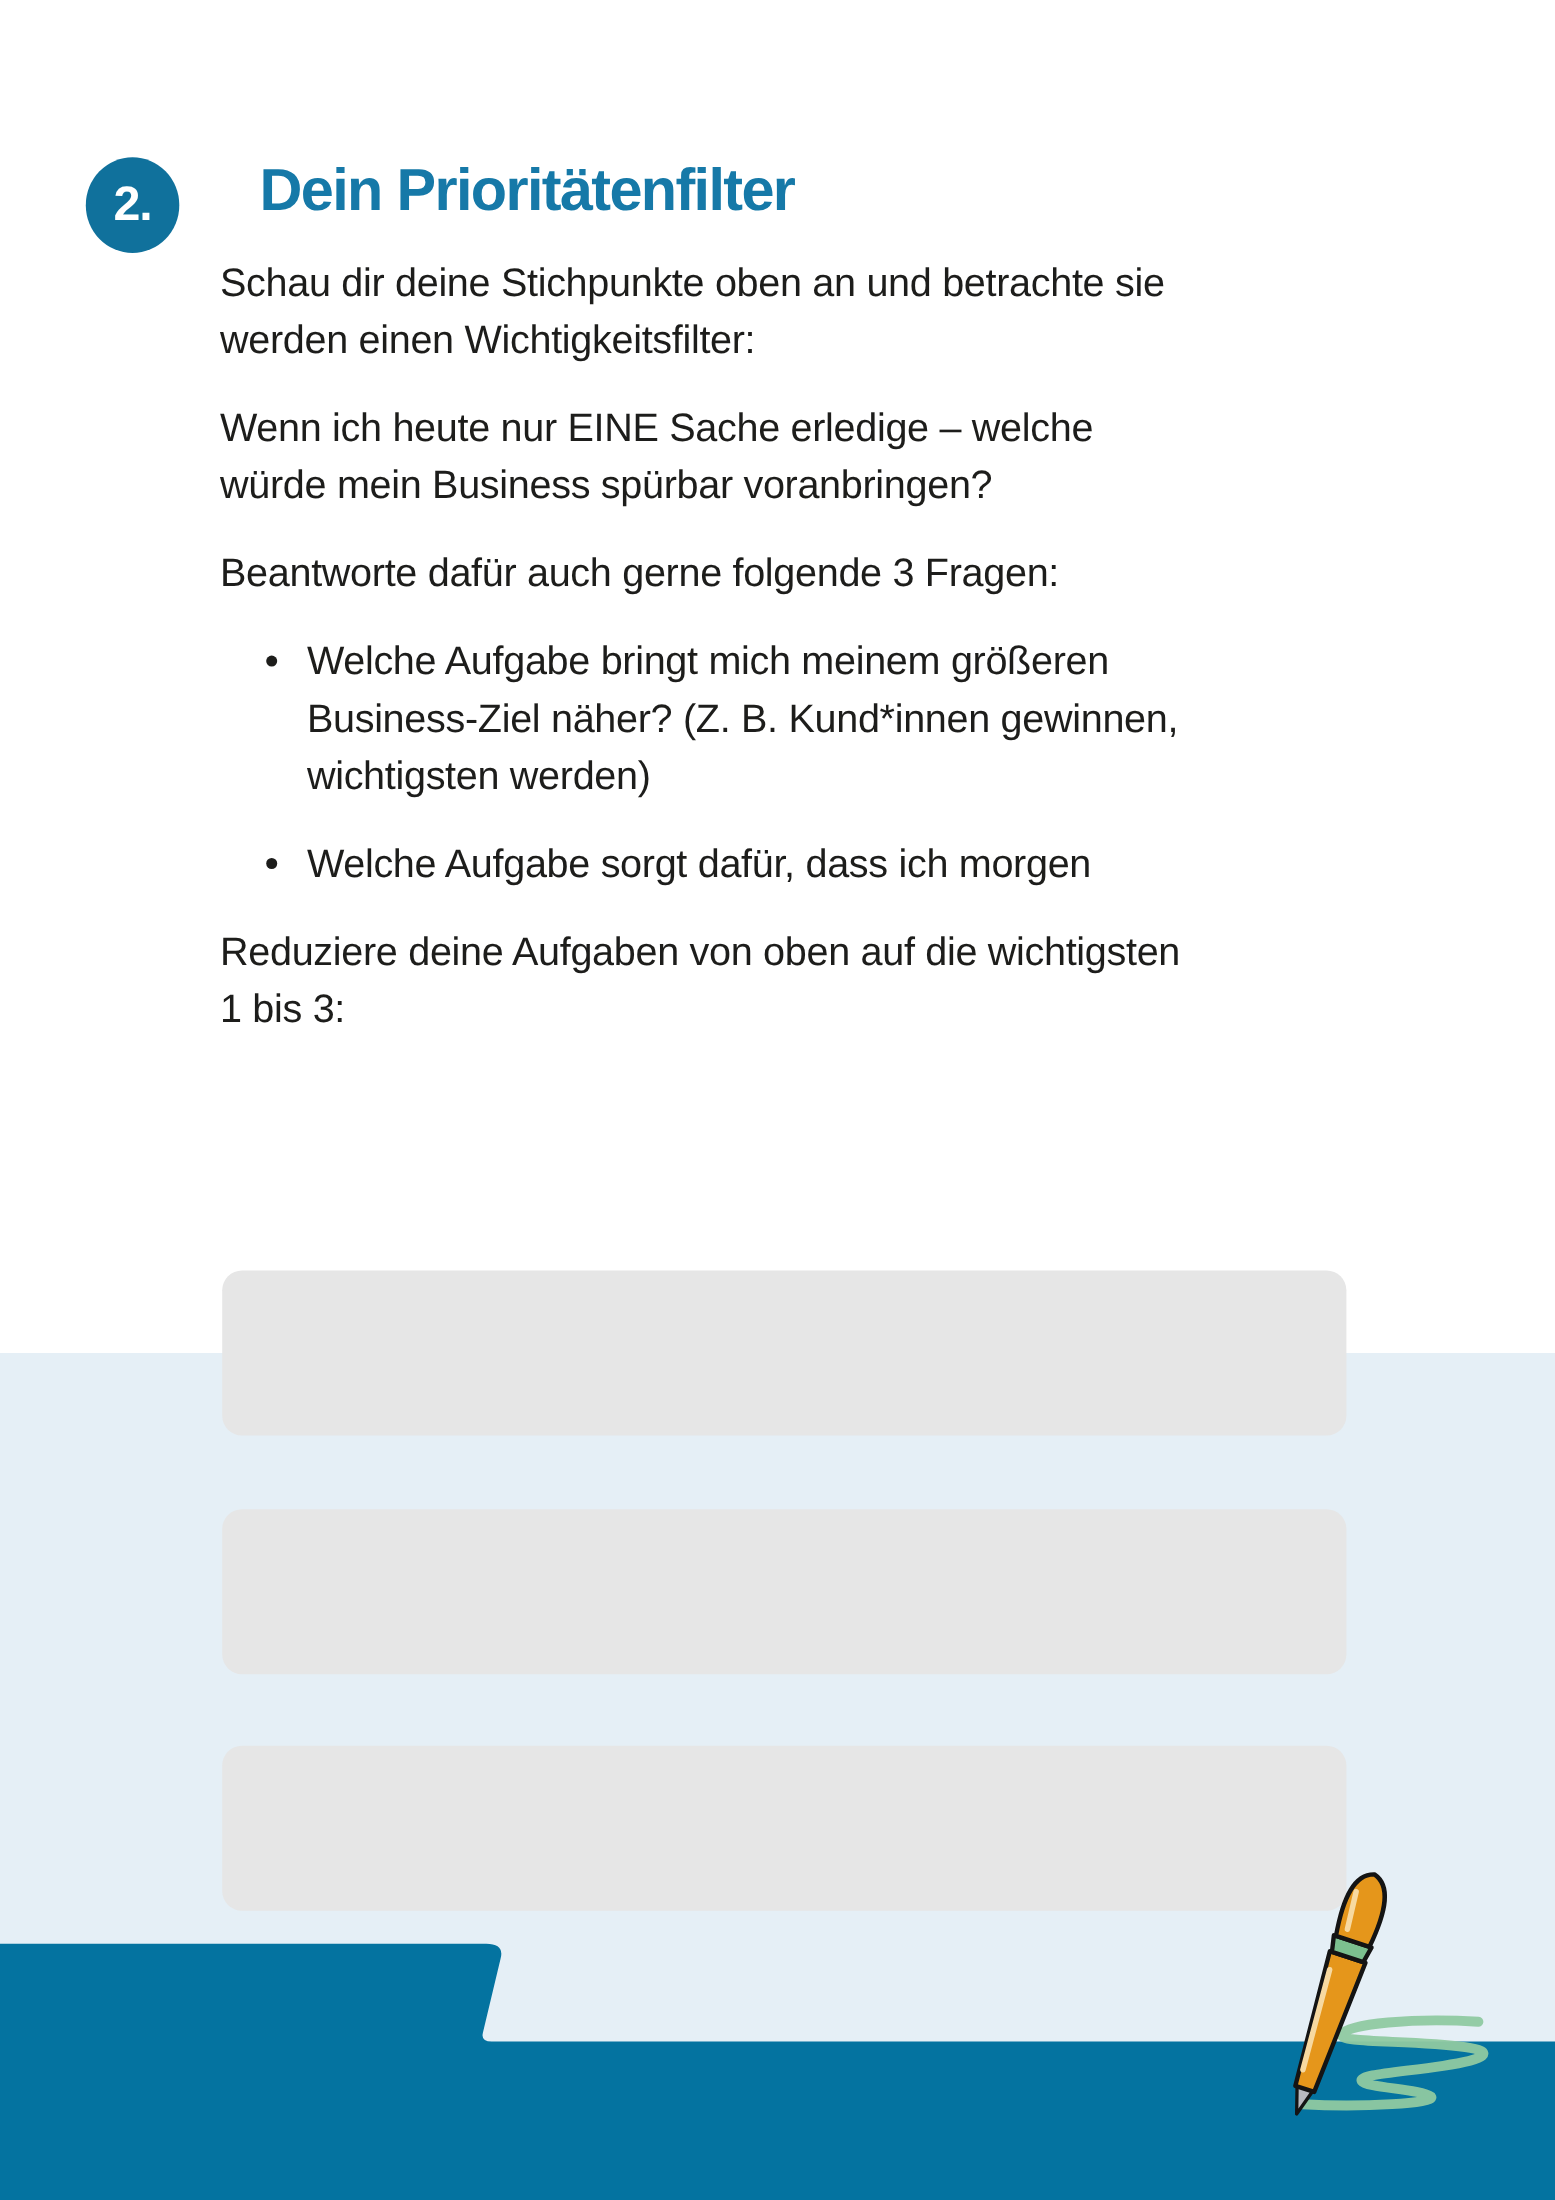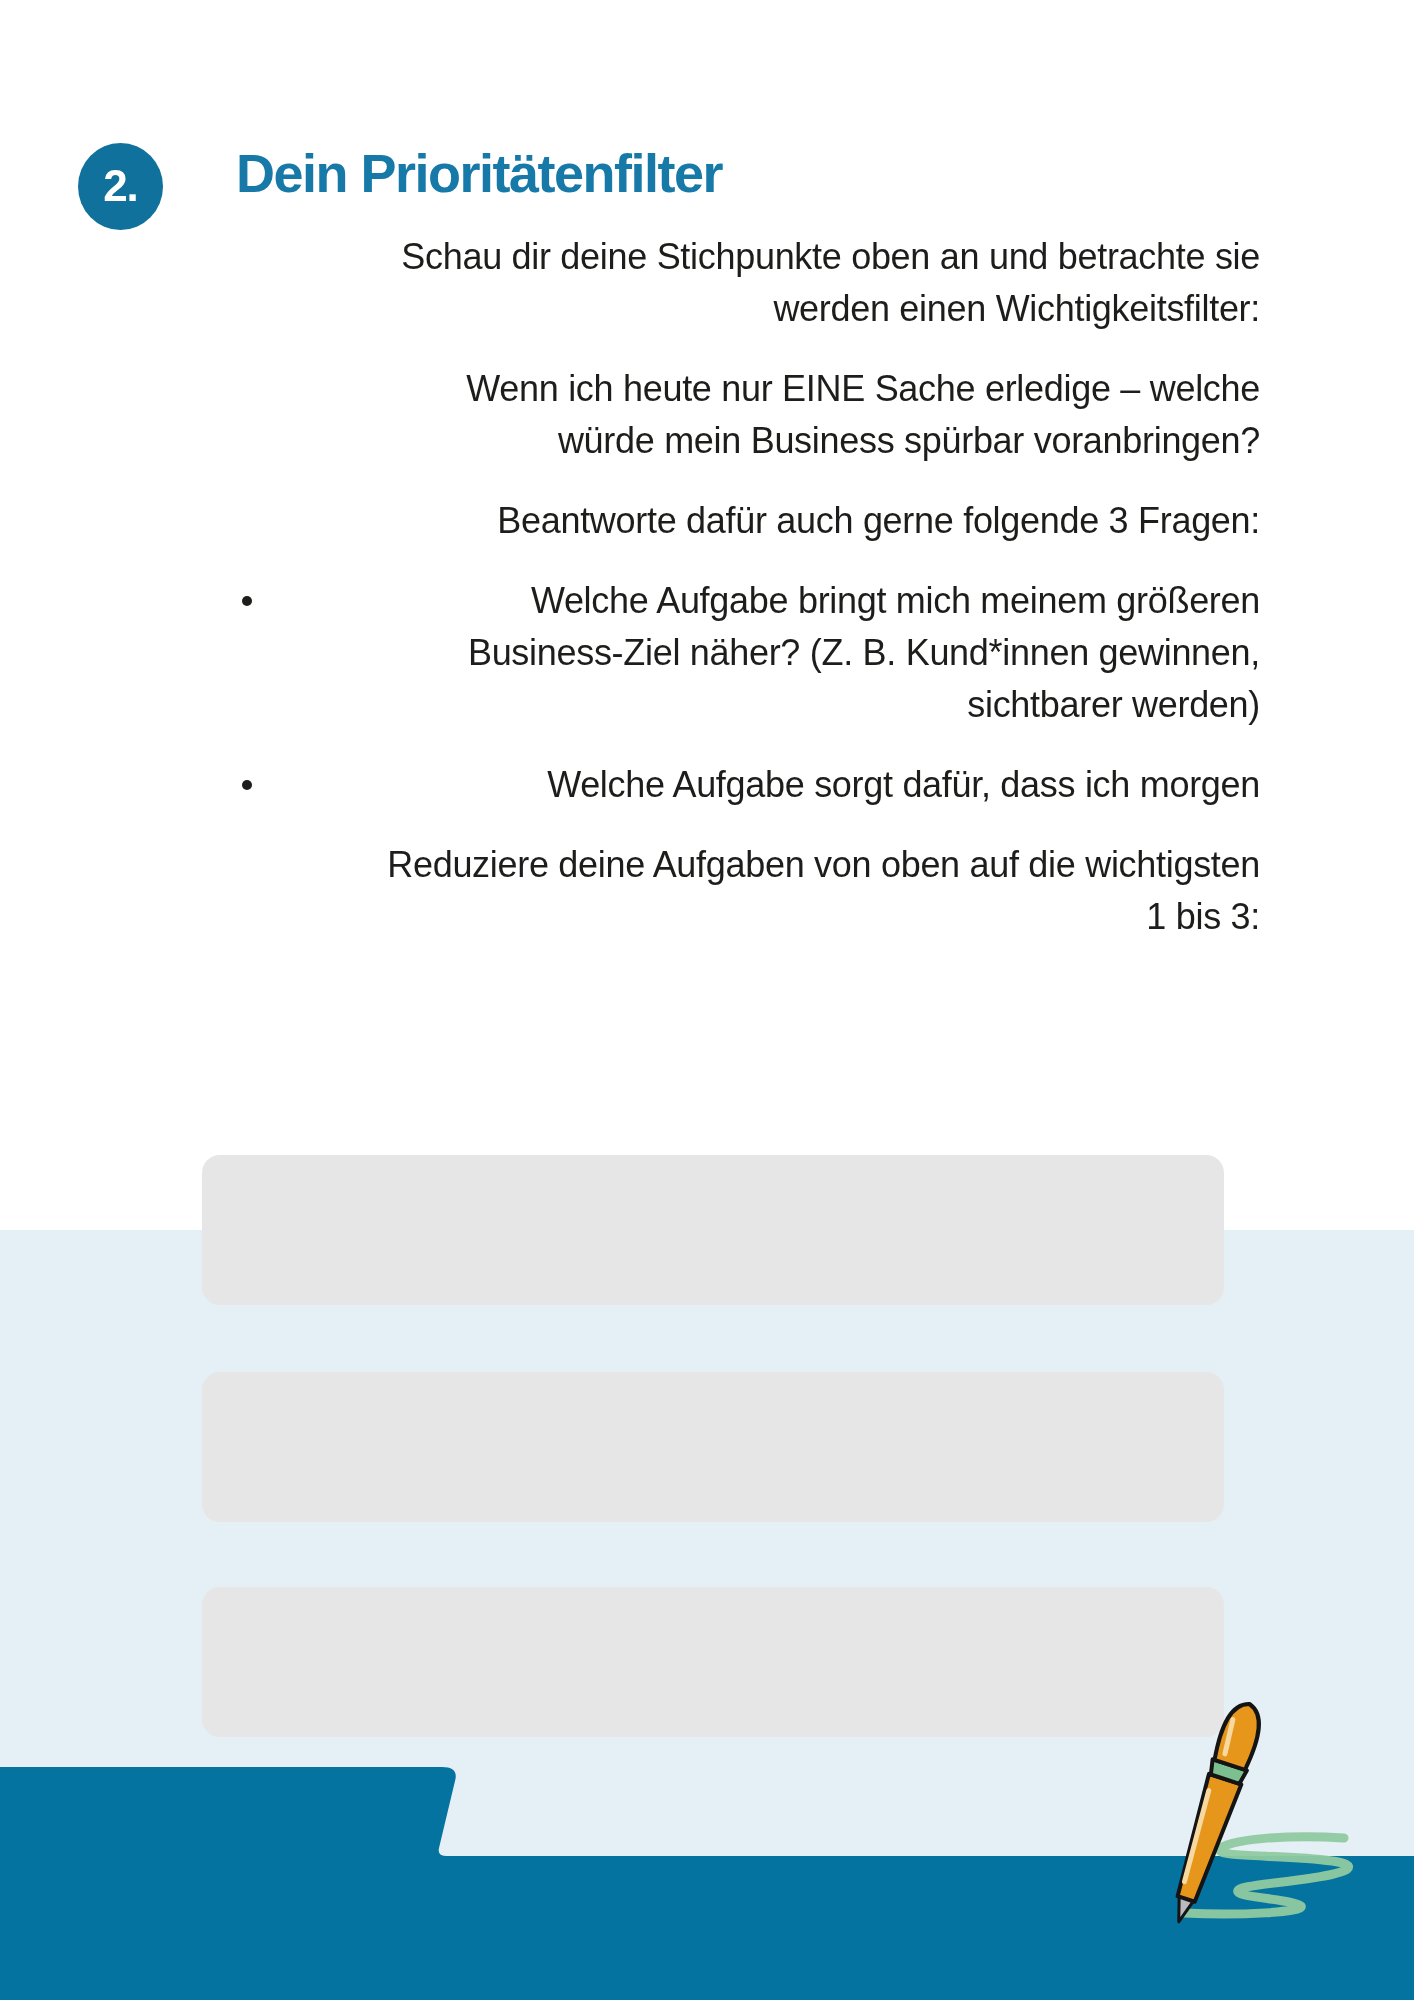--- a/index.html
+++ b/index.html
@@ -35,21 +35,21 @@
     color:#1679A8;font-size:54px;font-weight:bold;letter-spacing:-1.5px;
     line-height:60px;white-space:nowrap;margin:0;
   }
 
   
   .content{
     left:200px;top:231px;width:1060px;z-index:4;
     color:#1D1D1B;font-size:36px;line-height:52px;letter-spacing:-0.3px;
   }
   .para{margin:0 0 28px 0;}
-  .line{white-space:nowrap;height:52px;text-align:right;}
+  .line{white-space:nowrap;height:52px;}
   ul.qs{list-style:none;margin:0 0 0 0;padding:0;}
   ul.qs li{position:relative;padding-left:79px;margin:0 0 28px 0;}
   ul.qs li .dot{
     position:absolute;left:42px;top:21px;width:10px;height:10px;border-radius:50%;
     background:#1D1D1B;
   }
 
   
   .field{
     left:202px;width:1022px;height:150px;border-radius:18px;
@@ -85,21 +85,21 @@
   </div>
   <div class="para">
     <div class="line">Beantworte dafür auch gerne folgende 3 Fragen:</div>
   </div>
 
   <ul class="qs">
     <li>
       <span class="dot"></span>
       <div class="line">Welche Aufgabe bringt mich meinem größeren</div>
       <div class="line">Business-Ziel näher? (Z. B. Kund*innen gewinnen,</div>
-      <div class="line">sichtbarer werden)</div>
+      <div class="line">wichtigsten werden)</div>
     </li>
     <li>
       <span class="dot"></span>
       <div class="line">Welche Aufgabe sorgt dafür, dass ich morgen</div>
     </li>
   </ul>
 
   <div class="para">
     <div class="line">Reduziere deine Aufgaben von oben auf die wichtigsten</div>
     <div class="line">1 bis 3:</div>

